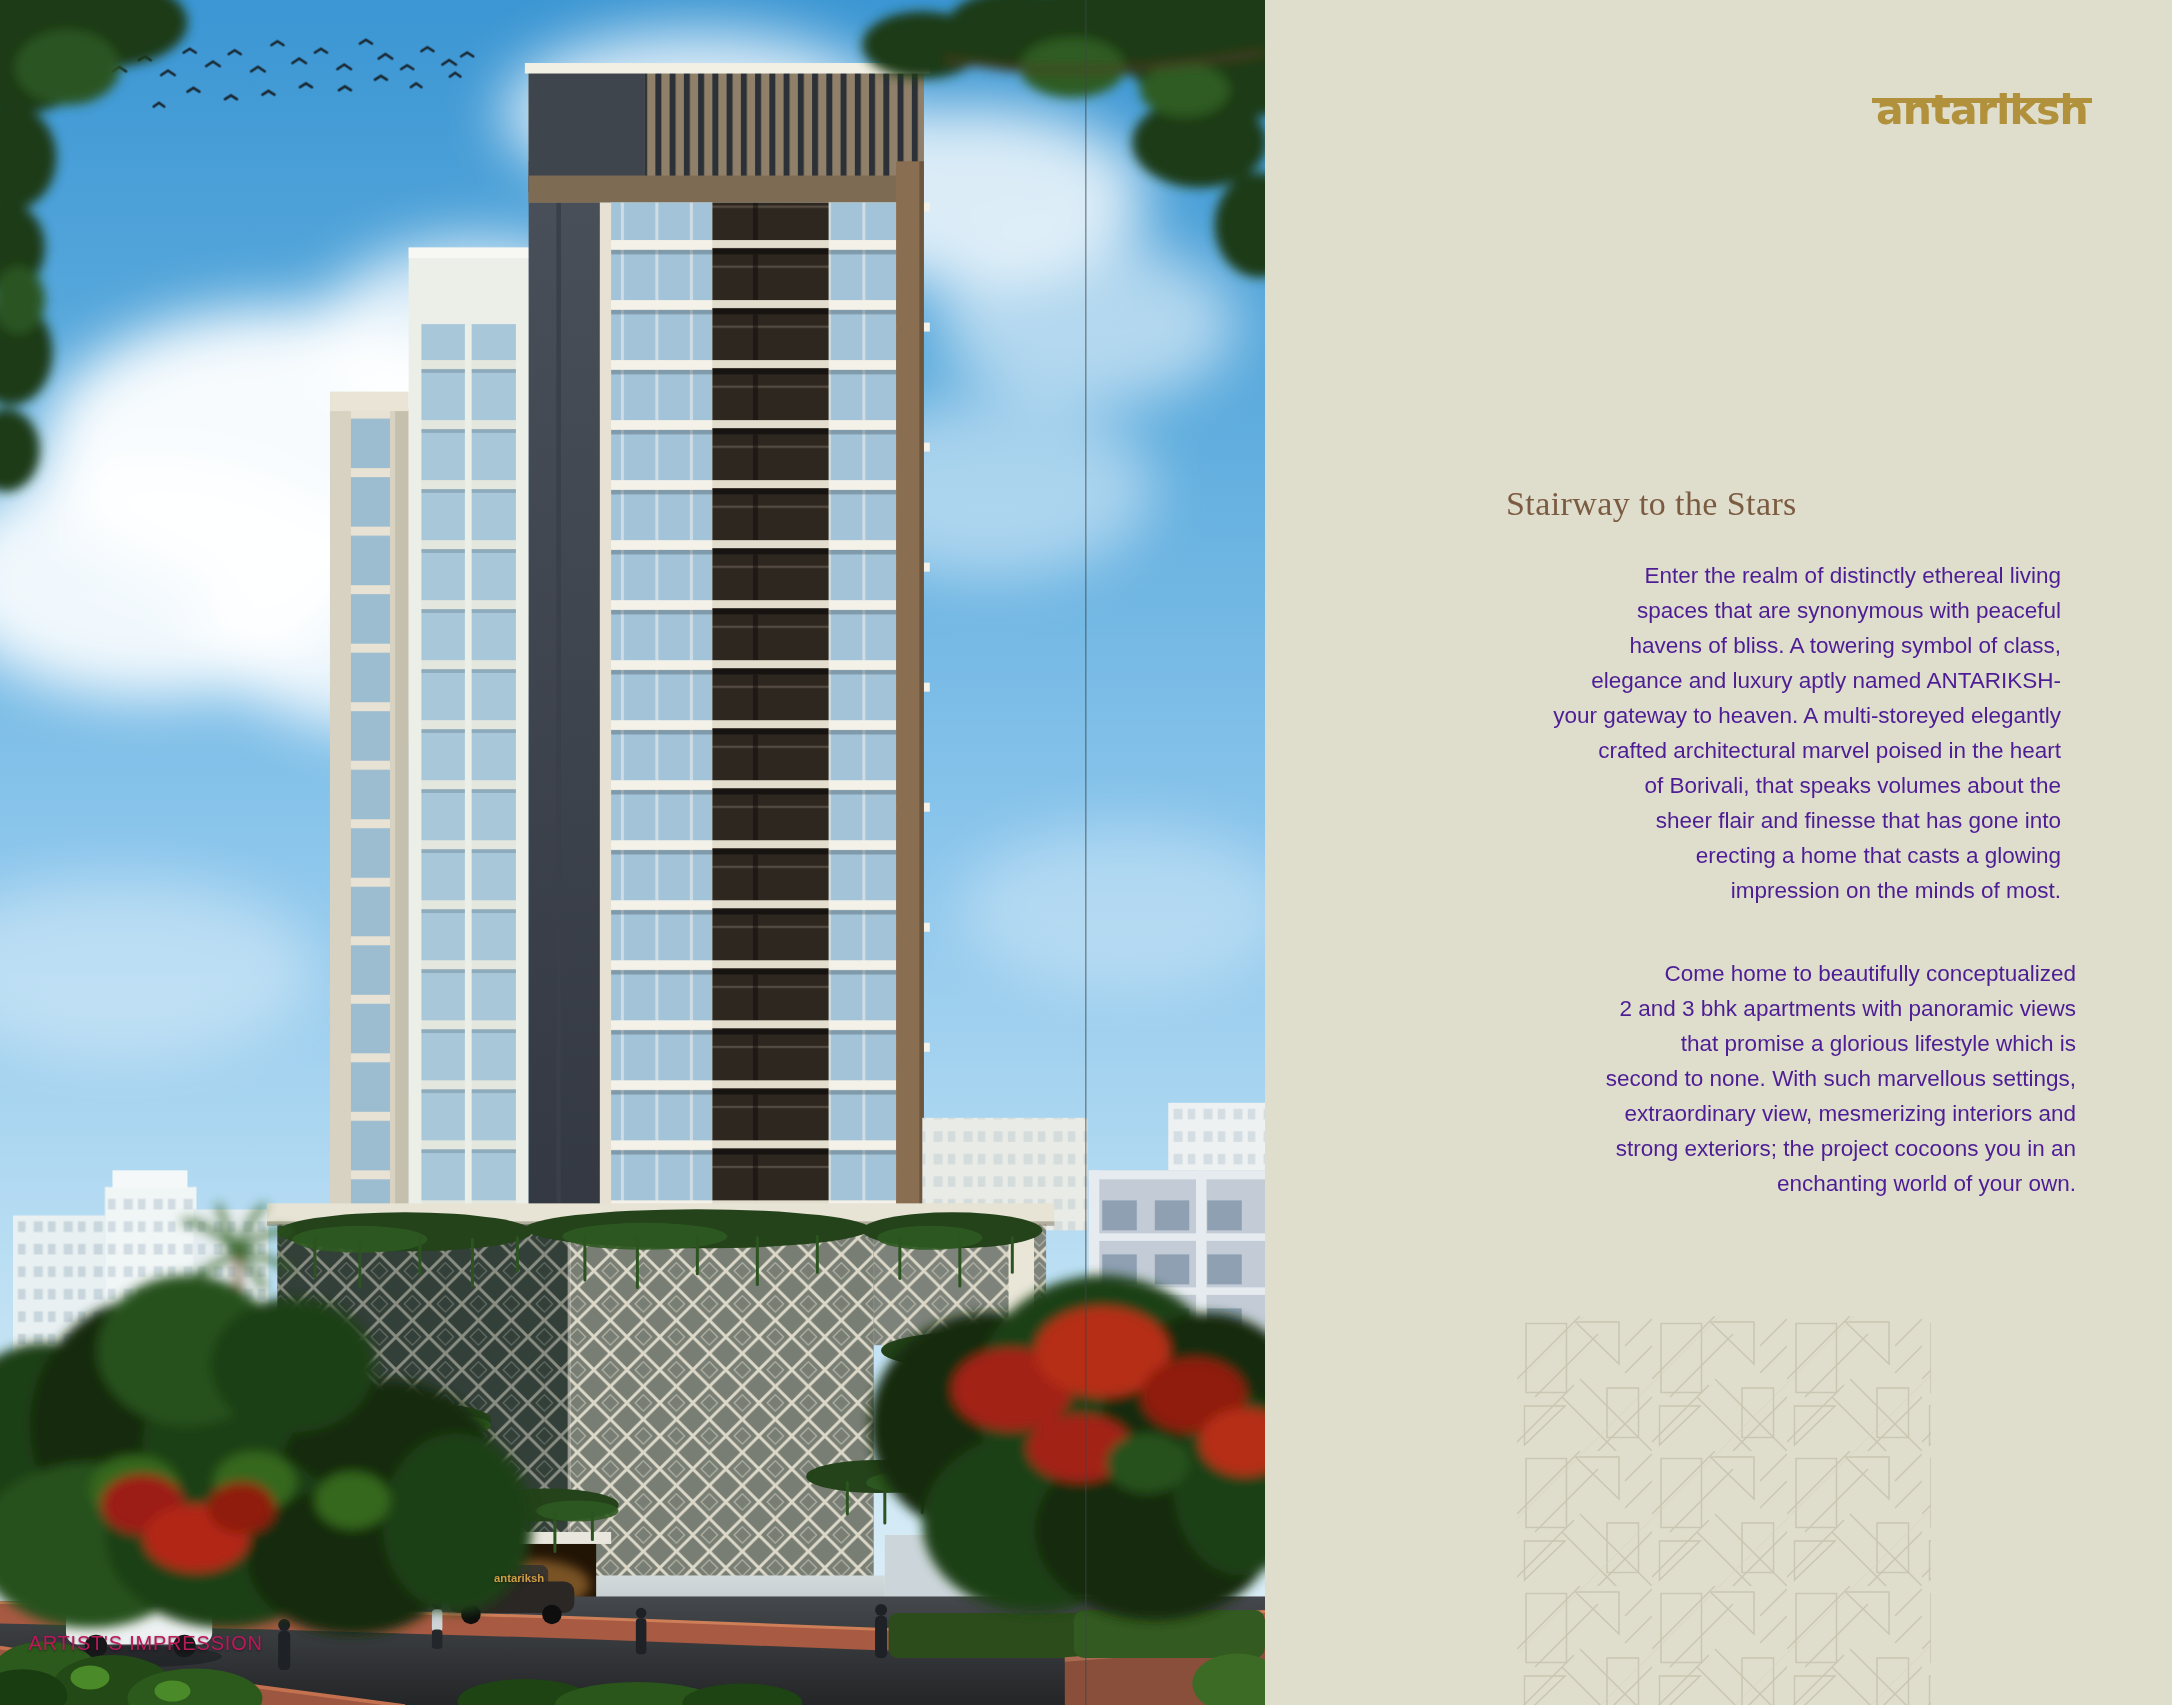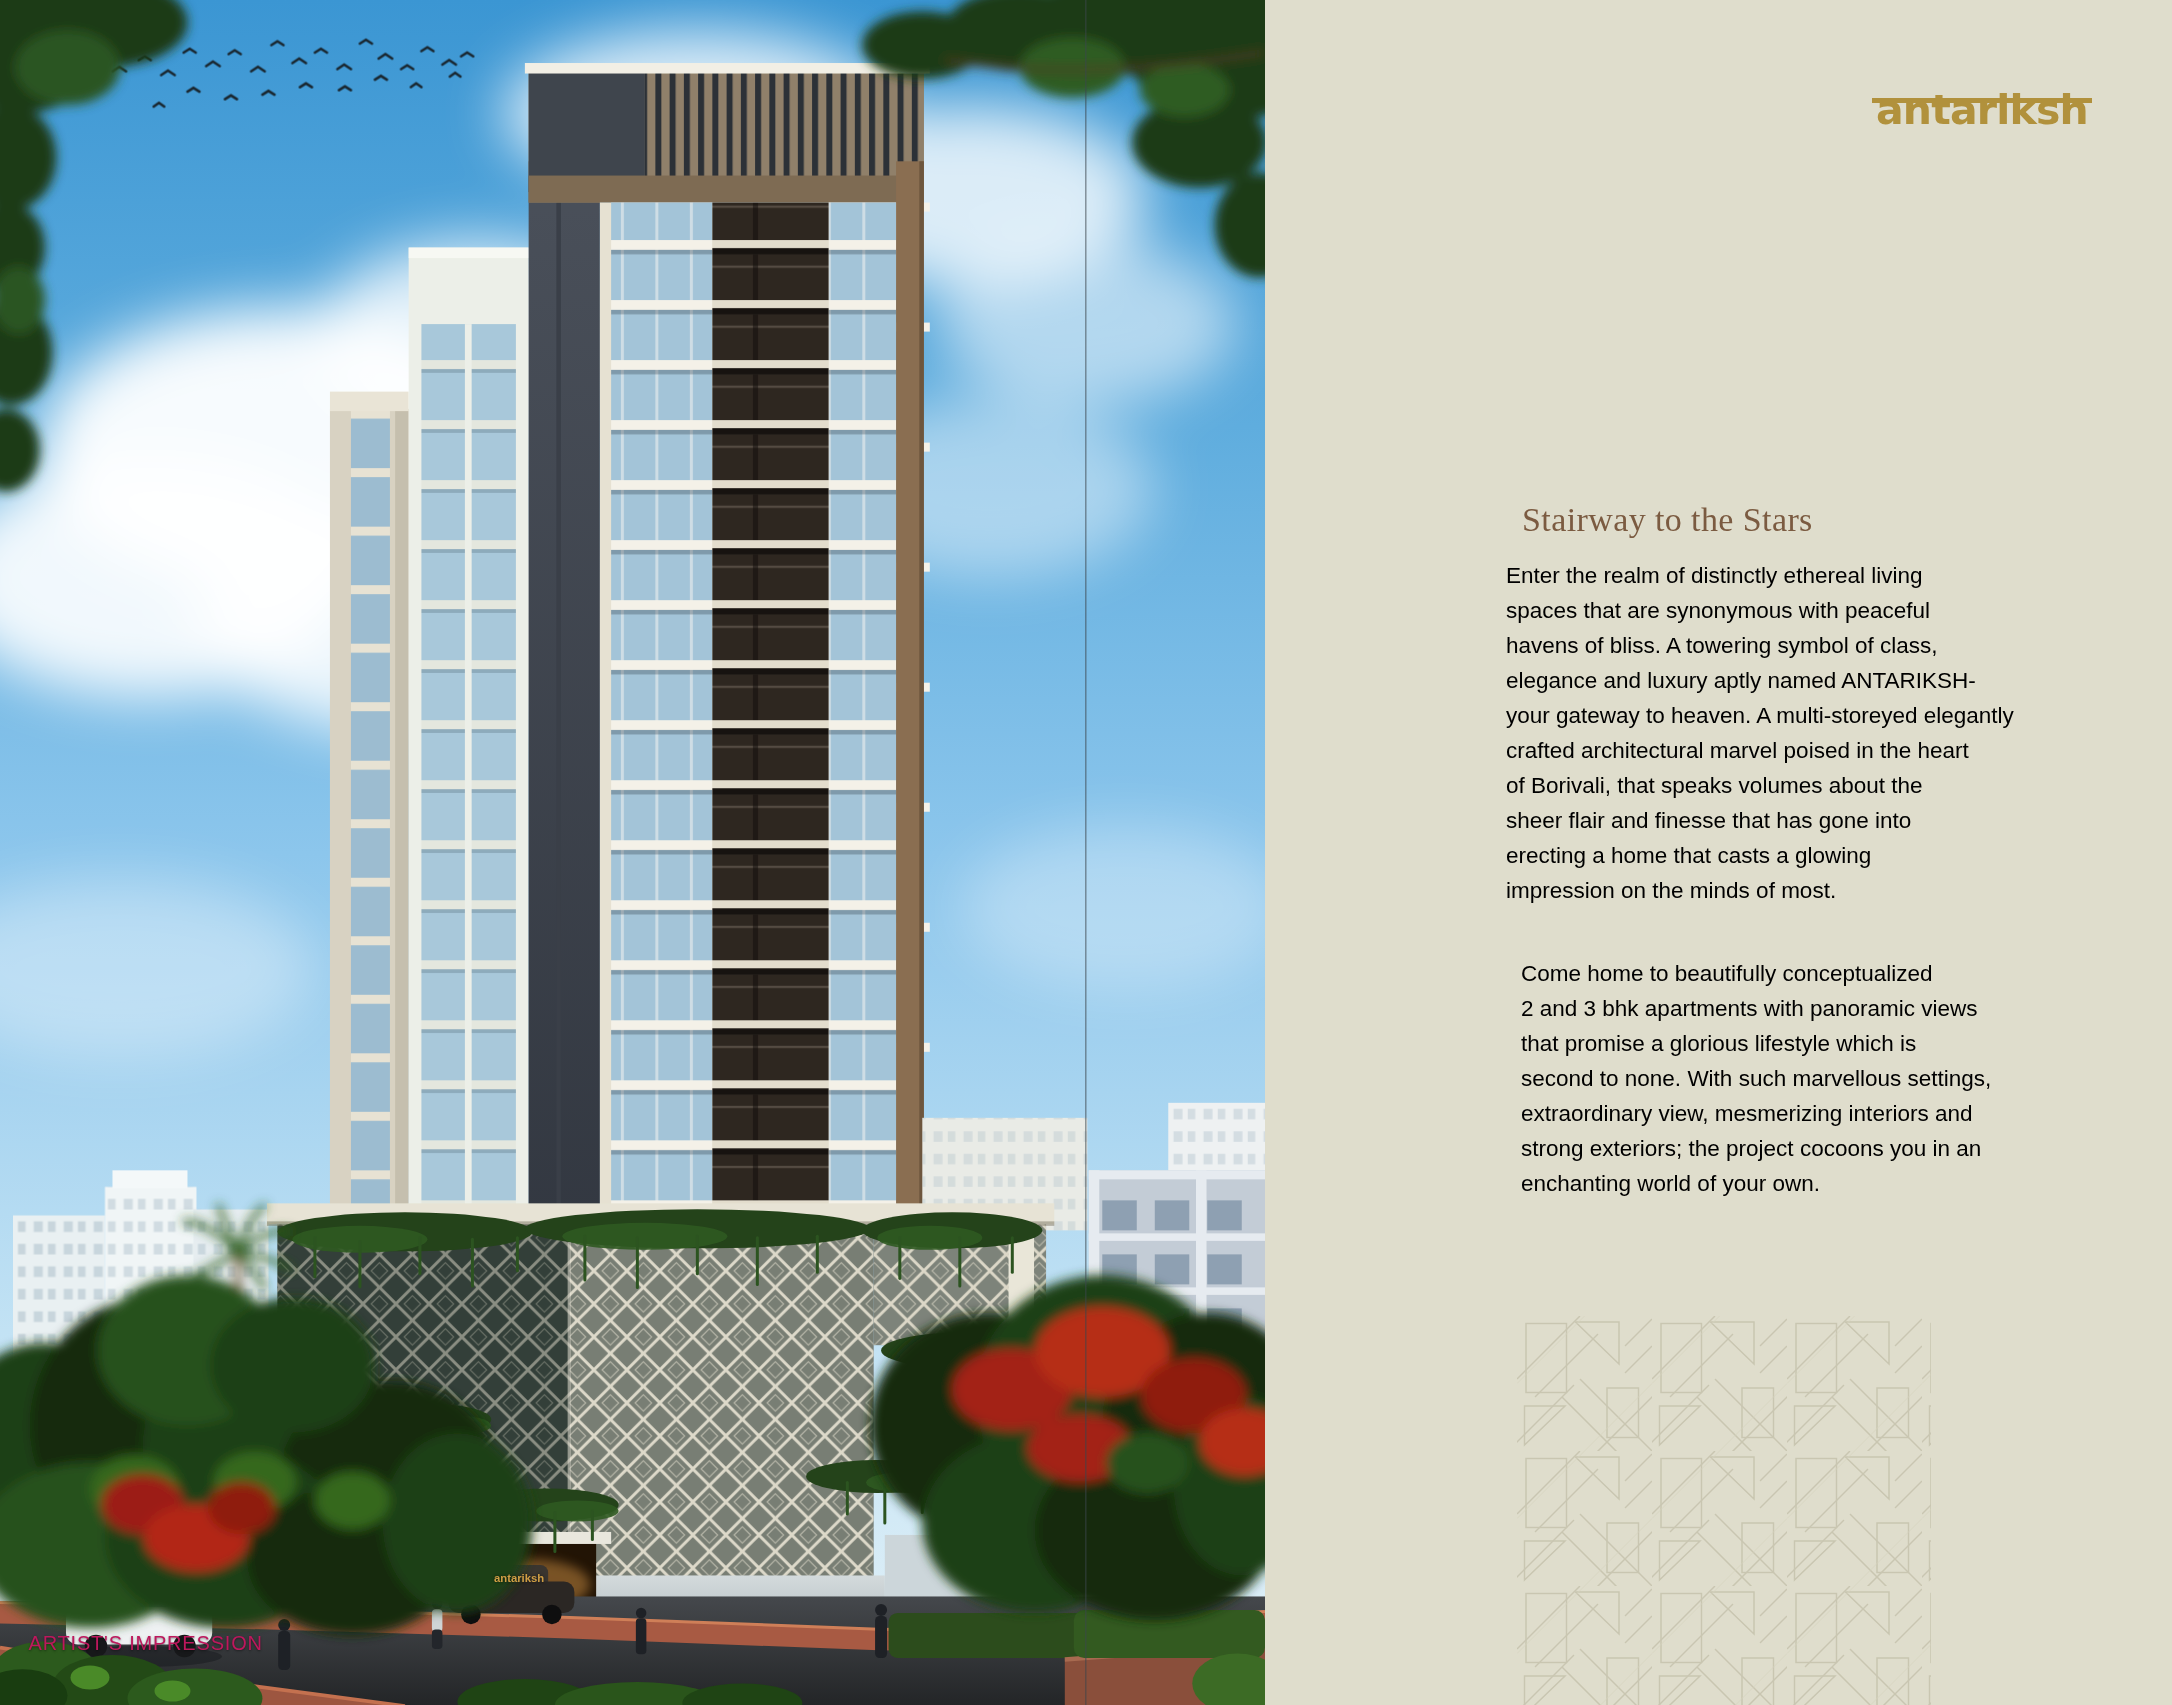--- a/index.html
+++ b/index.html
@@ -40,21 +40,21 @@
     background:#b1913c;
   }
   .heading{
     position:absolute;left:241px;top:483px;
     font-family:"Liberation Serif",serif;font-weight:400;
     font-size:34px;line-height:42px;color:#7b5b41;letter-spacing:0.4px;
   }
   .para{
     position:absolute;left:241px;width:555px;
     white-space:pre-line;
-    font-size:22.5px;line-height:35px;color:#000000;
+    font-size:22.5px;line-height:35px;color:#4c1d95;text-align:right;
   }
   .para-1{top:558px;}
   .para-2{top:941px;}
   .deco-pattern{
     position:absolute;left:252px;top:1316px;width:414px;height:390px;
   }
 </style>
 </head>
 <body>
 
@@ -484,21 +484,21 @@
   <span class="building-sign">antariksh</span>
   <span class="caption">ARTIST'S IMPRESSION</span>
 </div>
 
 <div class="content-panel">
 
   <div class="logo">
     <span class="logo-text">antariksh</span>
   </div>
 
-  <h1 class="heading" style="margin:16px;">Stairway to the Stars</h1>
+  <h1 class="heading" style="margin:0;">Stairway to the Stars</h1>
 
   <p class="para para-1" style="margin:0;">Enter the realm of distinctly ethereal living
 spaces that are synonymous with peaceful
 havens of bliss. A towering symbol of class,
 elegance and luxury aptly named ANTARIKSH-
 your gateway to heaven. A multi-storeyed elegantly
 crafted architectural marvel poised in the heart
 of Borivali, that speaks volumes about the
 sheer flair and finesse that has gone into
 erecting a home that casts a glowing

